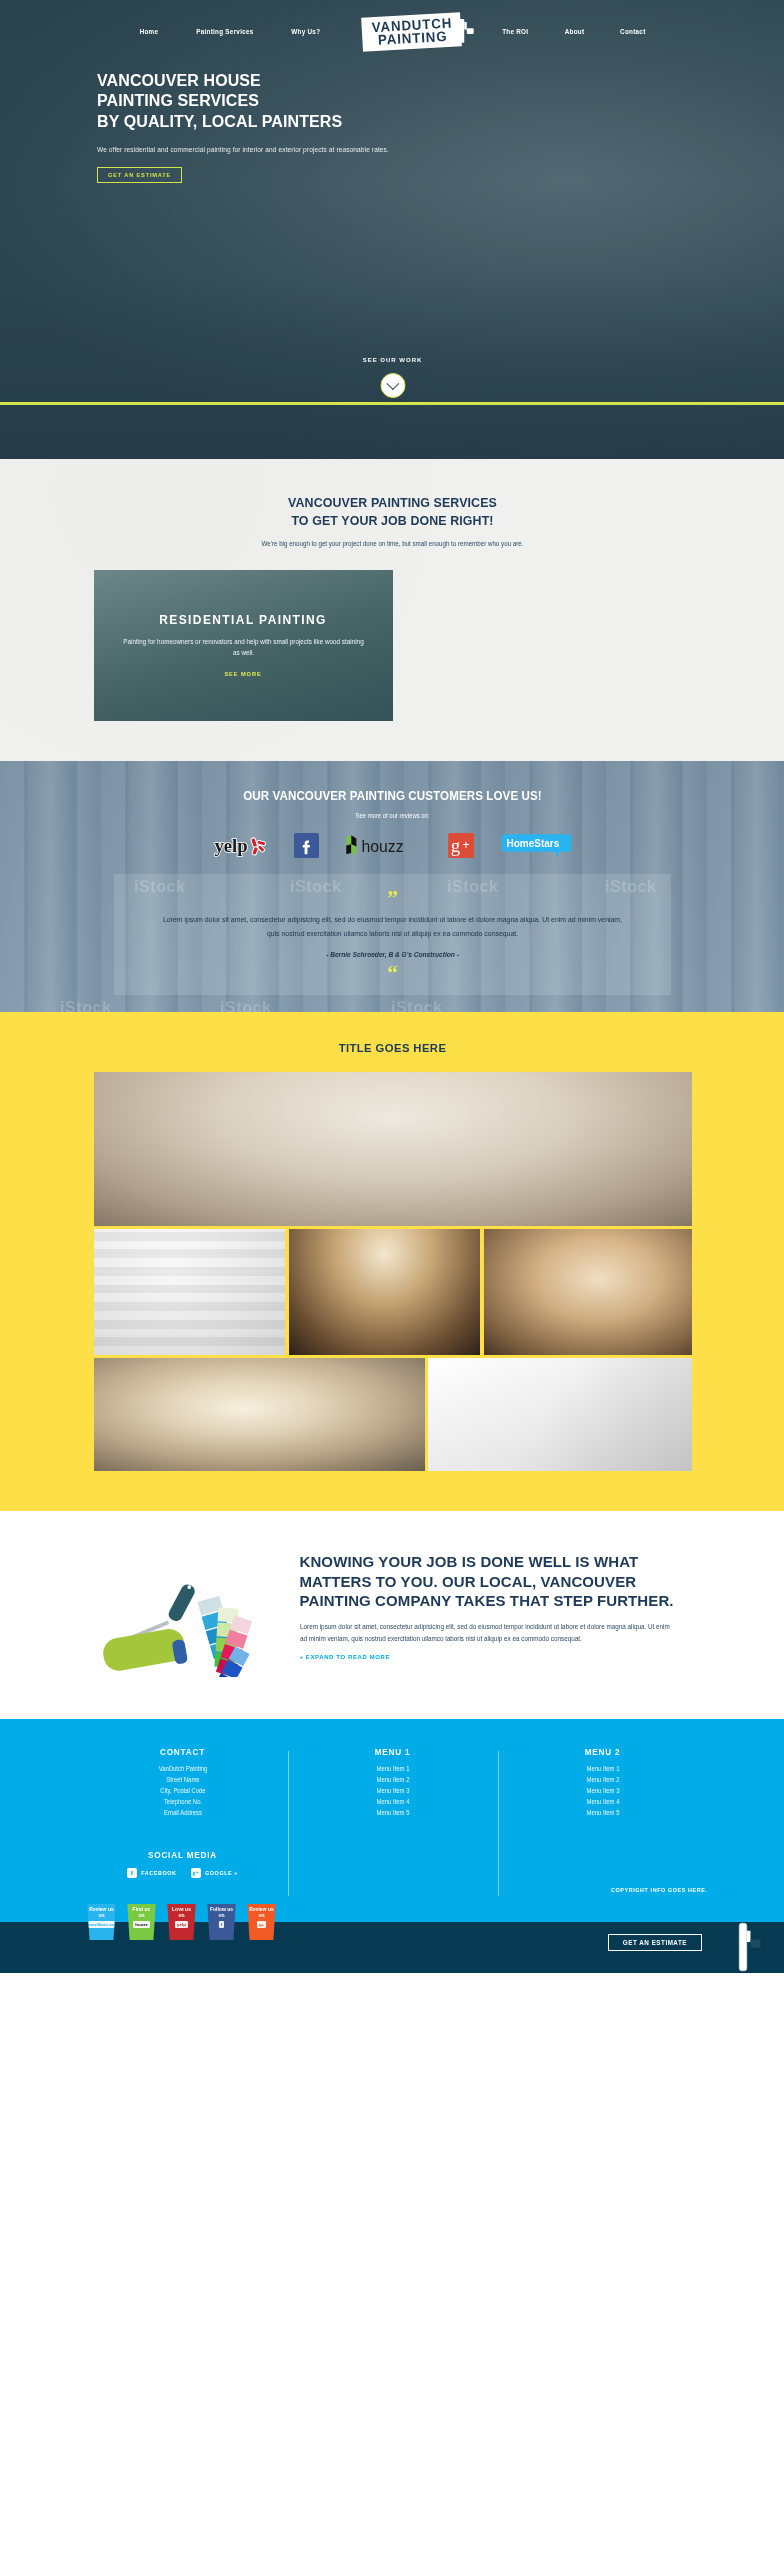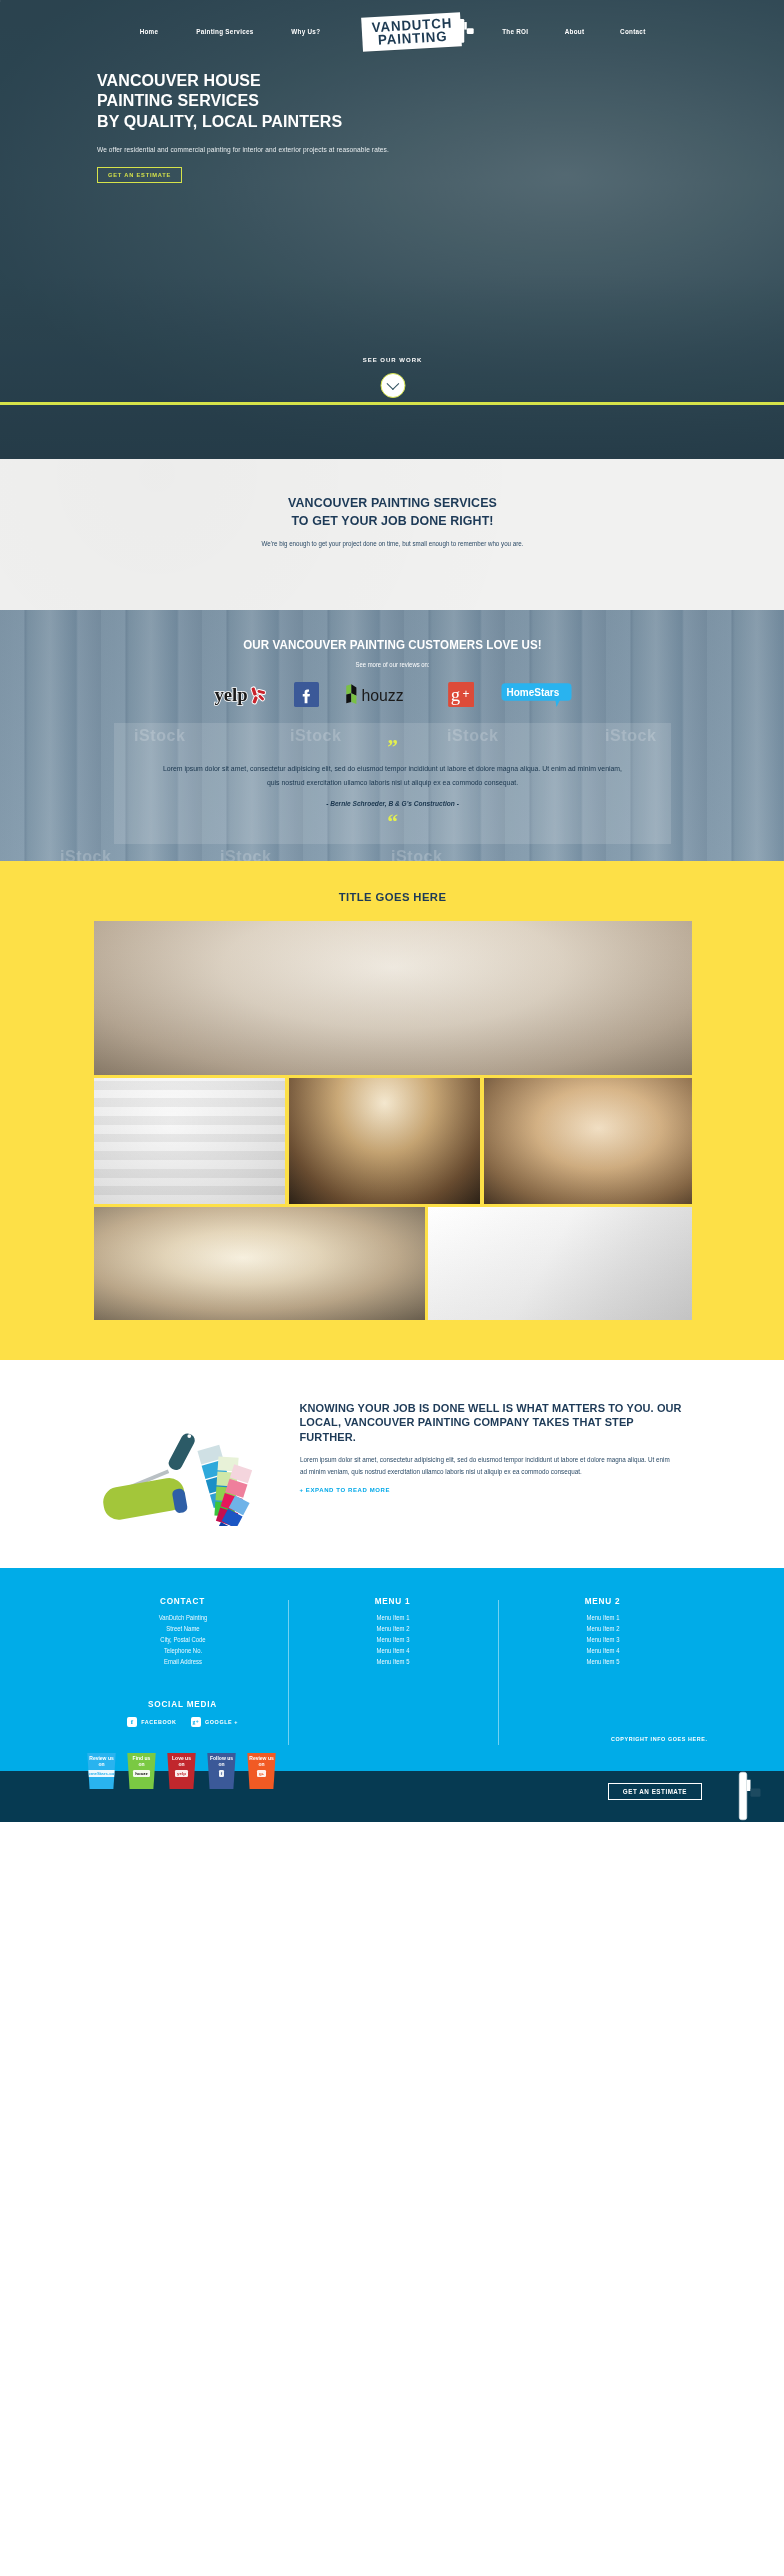--- a/index.html
+++ b/index.html
@@ -265,21 +265,21 @@
     background:
       linear-gradient(120deg,#ffffff 0%, #f4f4f4 45%, #e2e2e2 70%, #cfcfcf 100%);
   }
 
   
   .roi{ background:#fff; padding:37px 0 42px; }
   .roi-wrap{ width:598px; margin:0 auto; display:flex; gap:23px; align-items:flex-start; }
   .roller-img{ width:183px; height:129px; position:relative; flex:none; }
   .roi-right{ flex:1; padding-top:3.8px; }
   .roi-h{
-    color:#1d3a57; font-size:11px; font-weight:bold; line-height:1.32; letter-spacing:0.1px;
+    color:#1d3a57; font-size:15px; font-weight:bold; line-height:1.32; letter-spacing:0.1px;
   }
   .roi-p{
     color:#2b4a66; font-size:6.6px; line-height:1.75; margin-top:10px;
     font-family:"Liberation Sans Narrow","Liberation Sans",sans-serif; transform:scaleX(.96); transform-origin:left;
   }
   .roi-expand{
     display:inline-block; margin-top:10px;
     color:#00a8e8; font-size:6px; font-weight:bold; letter-spacing:0.6px; text-decoration:none;
   }
 
@@ -383,20 +383,28 @@
   </section>
 
   <section class="services">
     <h2 class="sec-title">
       <div>VANCOUVER PAINTING SERVICES</div>
       <div>TO GET YOUR JOB DONE RIGHT!</div>
     </h2>
     <p class="sec-sub">We're big enough to get your project done on time, but small enough to remember who you are.</p>
 
     <div class="cards">
+      <div class="card card1">
+        <div class="card-bg"></div>
+        <div class="card-inner">
+          <div class="card-title">RESIDENTIAL PAINTING</div>
+          <div class="card-text">Painting for homeowners or renovators and help with small projects like wood staining as well.</div>
+          <a href="#" class="card-more">SEE MORE</a>
+        </div>
+      </div>
 
     </div>
   </section>
 
   <section class="reviews">
     <div class="wood"></div>
     <div class="istock" style="left:134px;top:117px">iStock</div>
     <div class="istock" style="left:290px;top:117px">iStock</div>
     <div class="istock" style="left:447px;top:117px">iStock</div>
     <div class="istock" style="left:605px;top:117px">iStock</div>

